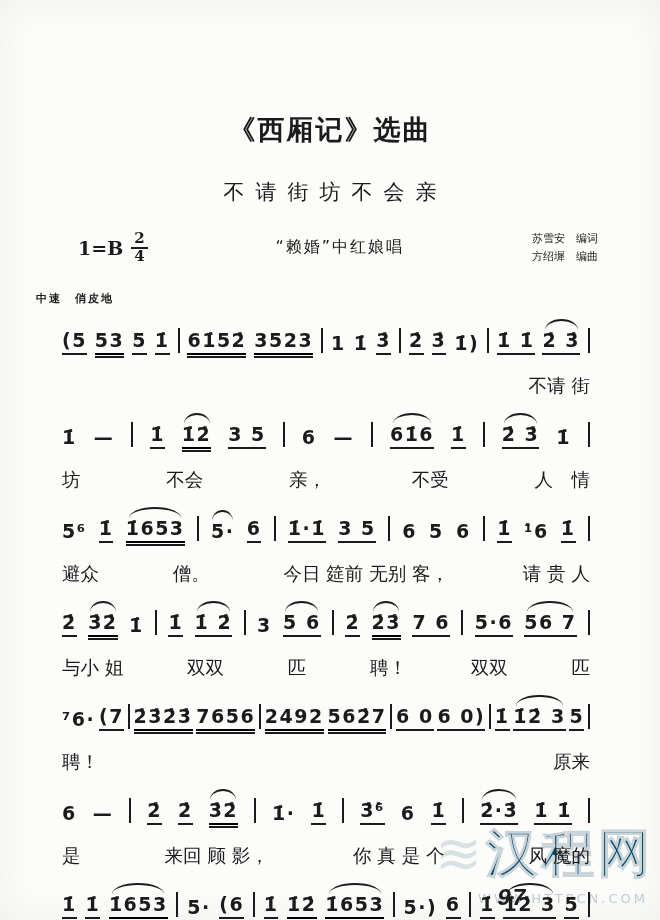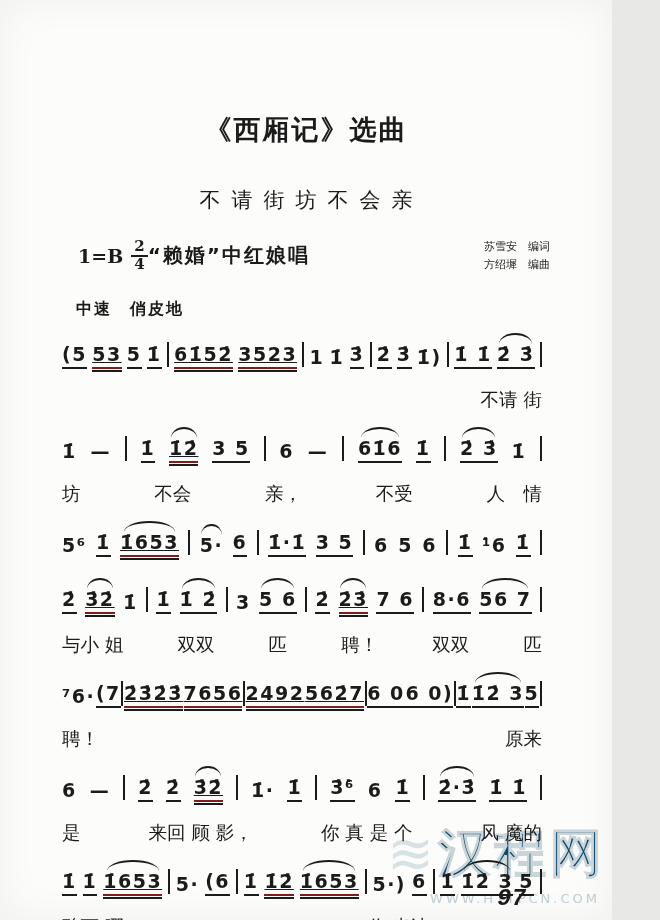--- a/index.html
+++ b/index.html
@@ -1,42 +1,42 @@
 <!DOCTYPE html>
 <html><head>
 <meta charset="utf-8">
 <style>
   html,body{margin:0;padding:0;}
   body{width:660px;height:920px;background:#e8e8e6;font-family:"DejaVu Sans",sans-serif;}
-  .page{position:relative;width:612px;height:920px;background:#fcfcfa;color:#1b1b1b;overflow:hidden;
+  .page{position:relative;width:660px;height:920px;background:#fcfcfa;color:#1b1b1b;overflow:hidden;
         box-shadow:inset 0 0 40px rgba(0,0,0,0.05);}
   
   .title{margin:0;padding-top:112px;text-align:center;font-size:27px;font-weight:bold;
          letter-spacing:2px;font-family:"DejaVu Sans",sans-serif;}
-  .subtitle{margin:12px;padding-top:26px;text-align:center;font-size:21px;font-weight:normal;
+  .subtitle{margin:4px;padding-top:26px;text-align:center;font-size:21px;font-weight:normal;
             letter-spacing:11px;text-indent:11px;}
   .meta-row{display:flex;align-items:center;margin:24px 62px 0 78px;}
   .key-sig{display:inline-flex;align-items:center;font-size:19px;font-weight:bold;
            font-family:"DejaVu Serif",serif;}
   .frac{display:inline-flex;flex-direction:column;align-items:center;margin-left:8px;
         font-size:15px;line-height:1.05;font-weight:bold;}
   .frac .num{border-bottom:2px solid #1b1b1b;padding:0 3px;}
   .frac .den{padding:0 3px;}
-  .perf-note{flex:1;text-align:left;font-size:20px;letter-spacing:2px;font-weight:bold;}
+  .perf-note{flex:1;text-align:center;font-size:16px;letter-spacing:2px;}
   .credits{text-align:left;font-size:11px;line-height:1.6;}
-  .tempo{margin:26px 0 0 76px;font-size:16px;font-weight:bold;letter-spacing:2px;}
+  .tempo{margin:26px 0 0 36px;font-size:11px;font-weight:bold;letter-spacing:2px;}
   
   .score{position:relative;margin:6px 70px 0 62px;z-index:2;}
   .score-line{margin-bottom:8px;}
   .music-row{display:flex;justify-content:space-between;align-items:flex-end;
              padding-top:16px;padding-bottom:6px;}
   .note{font-family:"DejaVu Sans",sans-serif;font-weight:bold;font-size:19px;
         letter-spacing:1.5px;white-space:pre;line-height:1.15;}
   .u1{border-bottom:2px solid #1b1b1b;padding-bottom:1px;}
-  .u2{border-bottom:2px solid #7f1d1d;padding-bottom:1px;position:relative;text-decoration:underline;}
+  .u2{border-bottom:2px solid #000000;padding-bottom:1px;position:relative;}
   .u2::after{content:"";position:absolute;left:0;right:0;bottom:-5px;height:2px;background:#1b1b1b;}
   .slur{position:relative;}
   .slur::before{content:"";position:absolute;left:6%;right:6%;top:-11px;height:9px;
                 border-top:2px solid #1b1b1b;border-radius:50% 50% 0 0/100% 100% 0 0;}
   .barline{width:2px;height:25px;background:#1b1b1b;margin-bottom:2px;}
   .dash{font-weight:bold;font-size:19px;}
   .lyric-row{display:flex;justify-content:space-between;font-size:18.5px;margin-top:12px;
              white-space:pre;}
   .syllable{display:inline-block;}
   
@@ -135,38 +135,39 @@
           <span class="barline"></span>
           <span class="note">6</span>
           <span class="note">5</span>
           <span class="note">6</span>
           <span class="barline"></span>
           <span class="note u1">1̇</span>
           <span class="note">¹̇6</span>
           <span class="note u1">1̇</span>
           <span class="barline"></span>
         </div>
+        <div class="lyric-row"><span class="syllable">避众</span><span class="syllable">僧。</span><span class="syllable">今日 筵前 无别 客，</span><span class="syllable">请 贵 人</span></div>
       </div>
       <div class="score-line">
         <div class="music-row">
           <span class="note u1">2̇</span>
           <span class="note u2 slur">3̇2̇</span>
           <span class="note">1̇</span>
           <span class="barline"></span>
           <span class="note u1">1̇</span>
           <span class="note u1 slur">1̇ 2̇</span>
           <span class="barline"></span>
           <span class="note">3</span>
           <span class="note u1 slur">5 6</span>
           <span class="barline"></span>
           <span class="note u1">2̇</span>
           <span class="note u2 slur">2̇3̇</span>
           <span class="note u1">7 6</span>
           <span class="barline"></span>
-          <span class="note u1">8·6</span>
+          <span class="note u1">5·6</span>
           <span class="note u1 slur">56 7</span>
           <span class="barline"></span>
         </div>
         <div class="lyric-row"><span class="syllable">与小 姐</span><span class="syllable">双双</span><span class="syllable">匹</span><span class="syllable">聘！</span><span class="syllable">双双</span><span class="syllable">匹</span></div>
       </div>
       <div class="score-line">
         <div class="music-row">
           <span class="note">⁷6·</span>
           <span class="note u1">(7</span>
           <span class="barline"></span>

